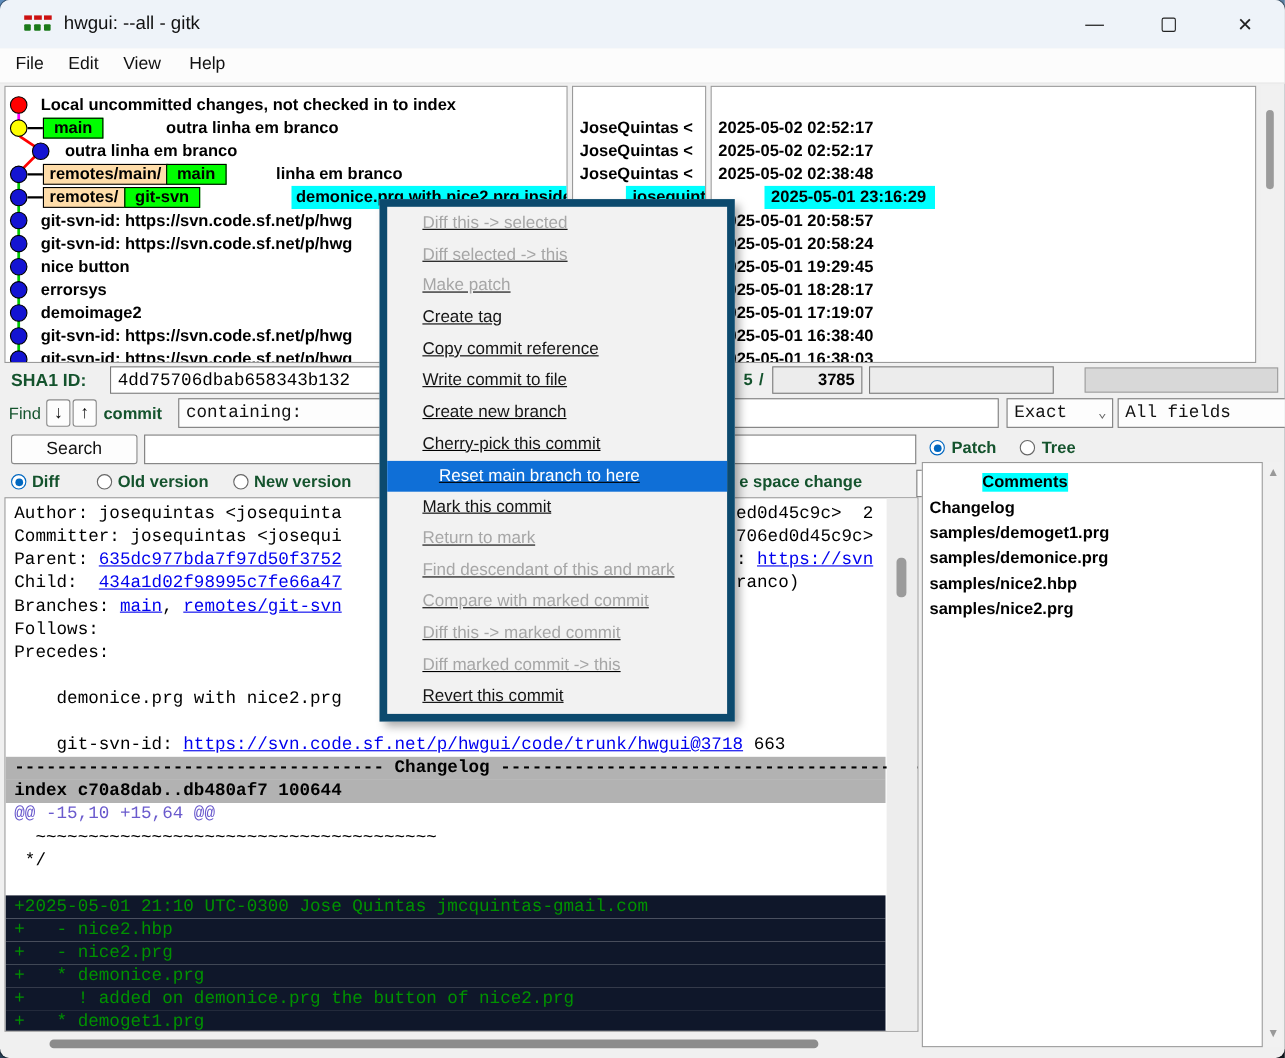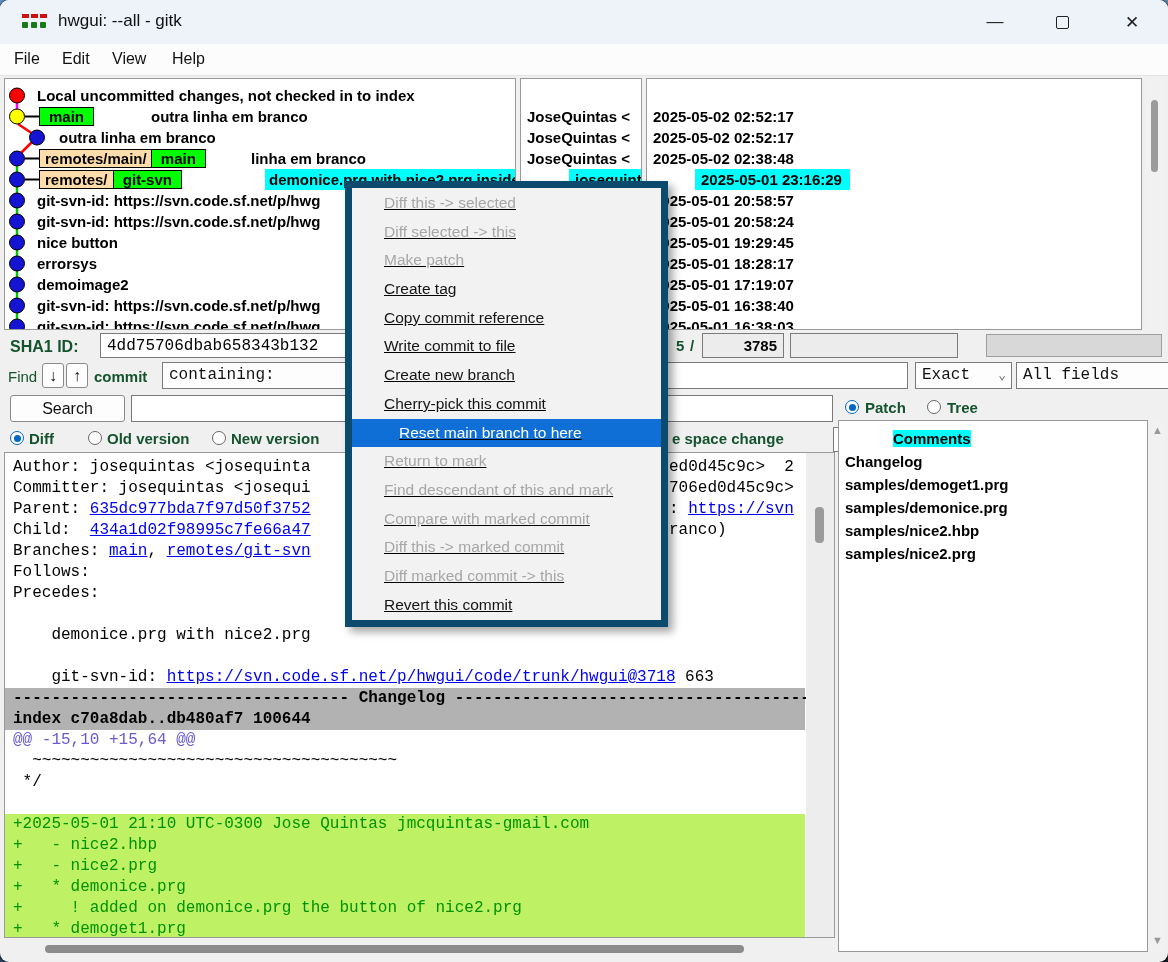--- a/index.html
+++ b/index.html
@@ -35,21 +35,21 @@
   .radio.on { border-color:#0067c0; background:#fff; }
   .radio.on::after { content:""; position:absolute; left:2.5px; top:2.5px; width:7px; height:7px; border-radius:50%; background:#0067c0; }
 
   .filerow { position:absolute; left:0; height:23px; line-height:23px; font-size:15px; font-weight:700; padding:0 6px; white-space:nowrap; }
 
   .dline { position:absolute; left:0; width:800px; height:21px; line-height:21px; font-family:"Liberation Mono", monospace; font-size:16px; white-space:pre; color:#000; }
   .dline a { color:#0000ee; text-decoration:underline; }
   .dline .rfrag { position:absolute; left:664px; top:0; }
   .dline.sep { background:#b2b2b2; font-weight:700; }
   .dline.hunk { color:#6a5acd; }
-  .dline.add { color:#009200; background:#bef264; }
+  .dline.add { color:#009200; background:#0f172a; }
 
   .vtrack { position:absolute; background:#f1f1f1; }
   .vthumb { position:absolute; background:#9b9b9b; border-radius:4px; }
   .sarr { position:absolute; color:#999; font-size:11px; left:2px; }
 
   .ctxmenu { position:absolute; left:345px; top:181px; width:323px; background:#f2f2f2; border:7px solid #0c4a6e; box-shadow:5px 5px 8px rgba(0,0,0,.35); z-index:50; padding:1px 0;text-decoration:underline; }
   .mi { height:28.7px; line-height:28.7px; padding-left:32px; font-size:15.5px; color:#151515; white-space:nowrap; }
   .mi.dis { color:#a6a6a6; }
   .mi.hl { background:#0f6fd7; color:#fff;padding-left:47px; }
 </style>
@@ -280,20 +280,21 @@
     <div>
         <div class="mi dis">Diff this -&gt; selected</div>
         <div class="mi dis">Diff selected -&gt; this</div>
         <div class="mi dis">Make patch</div>
         <div class="mi">Create tag</div>
         <div class="mi">Copy commit reference</div>
         <div class="mi">Write commit to file</div>
         <div class="mi">Create new branch</div>
         <div class="mi">Cherry-pick this commit</div>
         <div class="mi hl">Reset main branch to here</div>
+        <div class="mi">Mark this commit</div>
         <div class="mi dis">Return to mark</div>
         <div class="mi dis">Find descendant of this and mark</div>
         <div class="mi dis">Compare with marked commit</div>
         <div class="mi dis">Diff this -&gt; marked commit</div>
         <div class="mi dis">Diff marked commit -&gt; this</div>
         <div class="mi">Revert this commit</div>
       </div>
   </div>
 
 </div>

